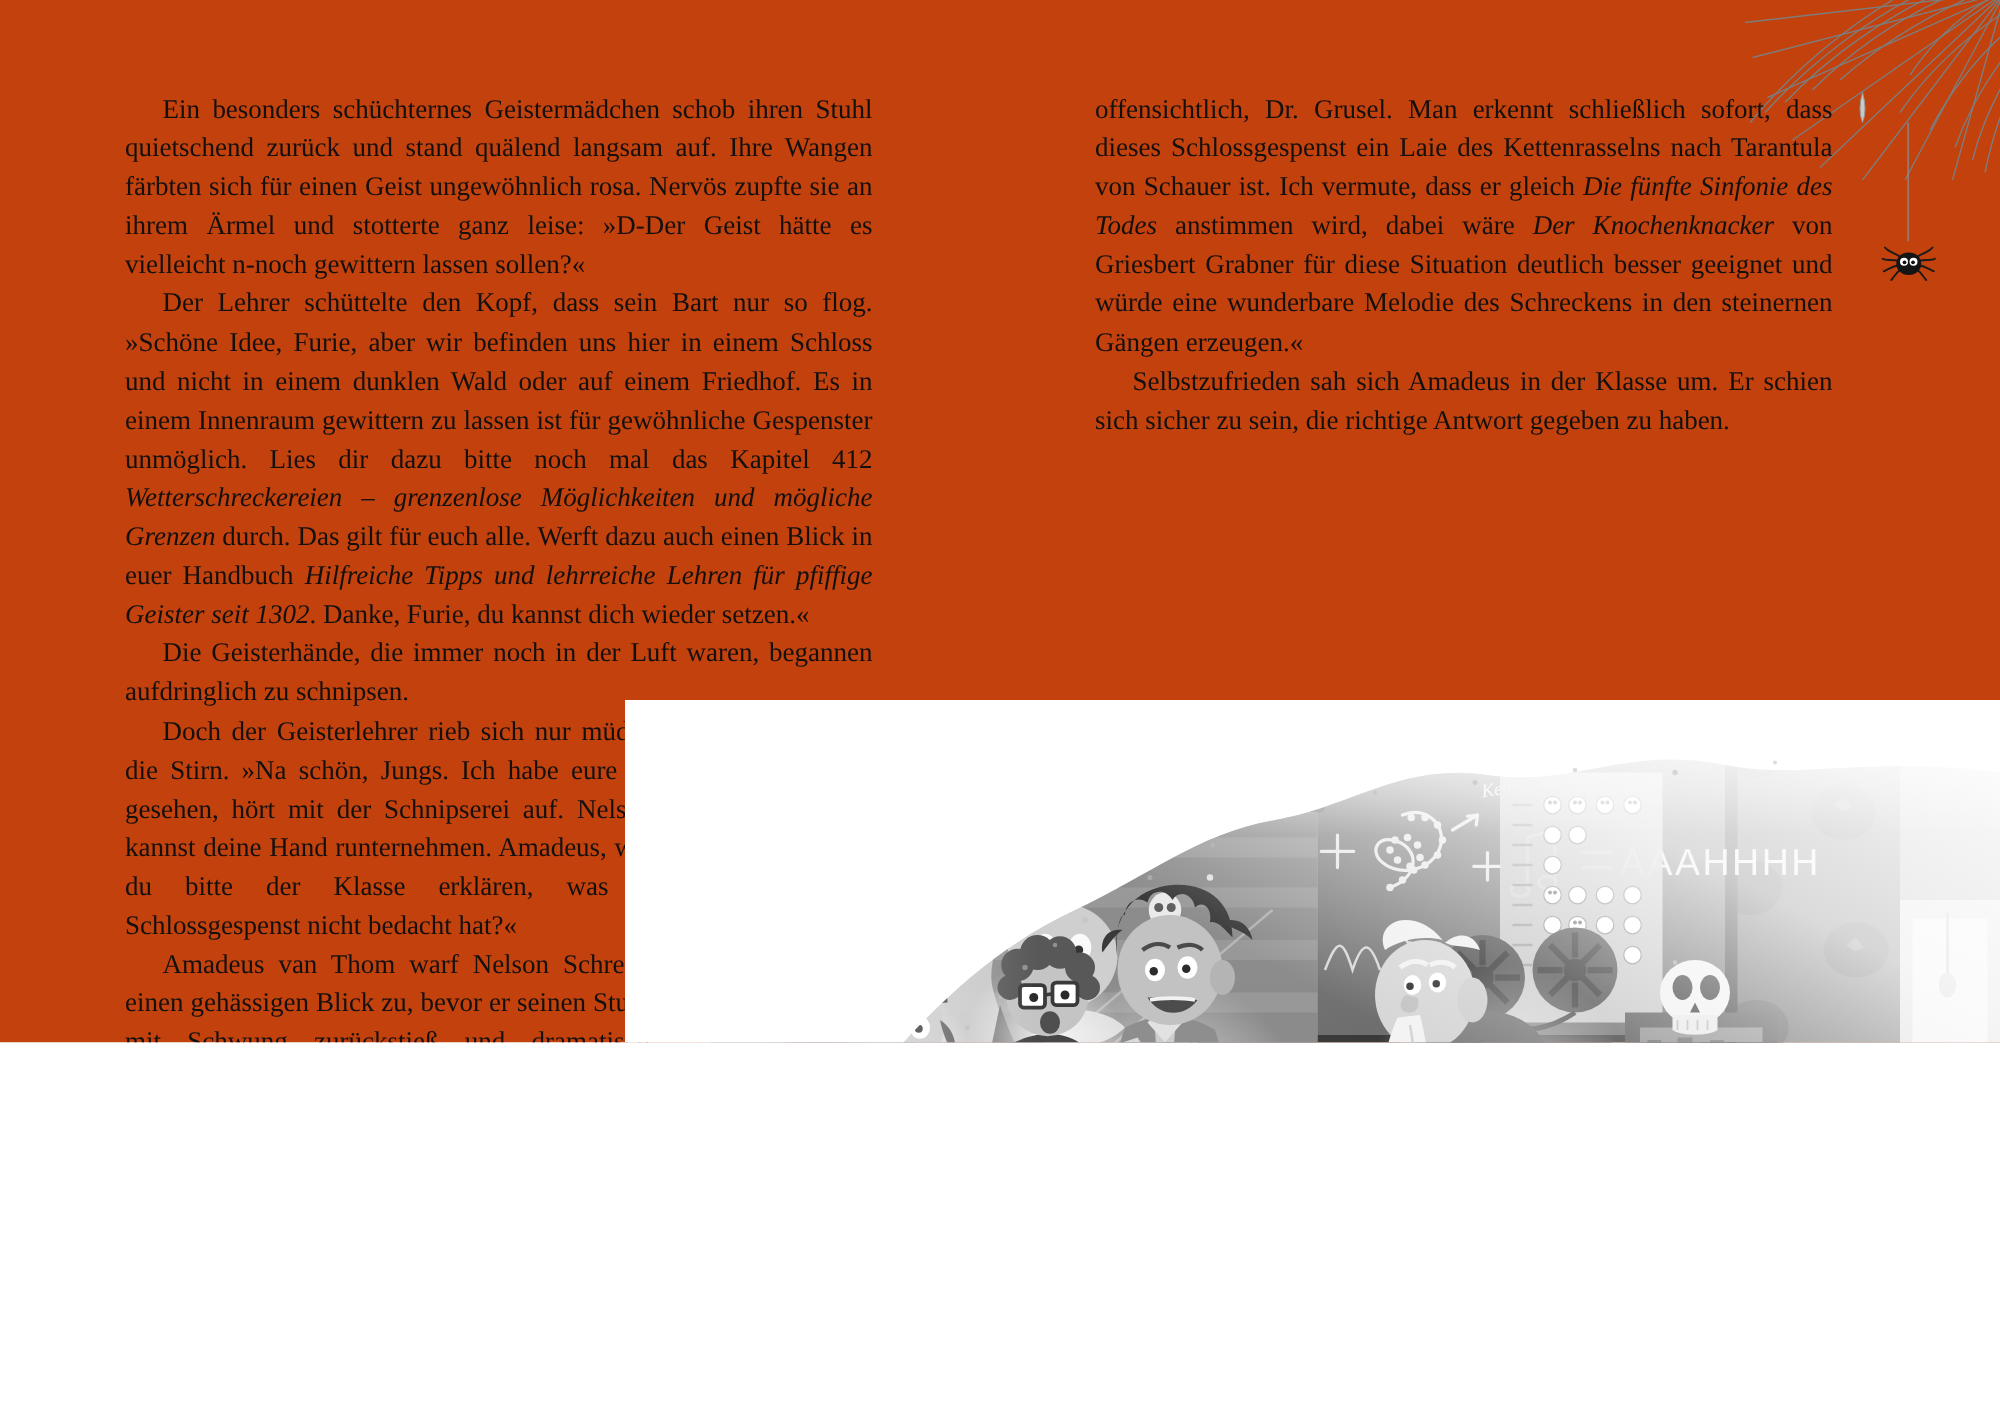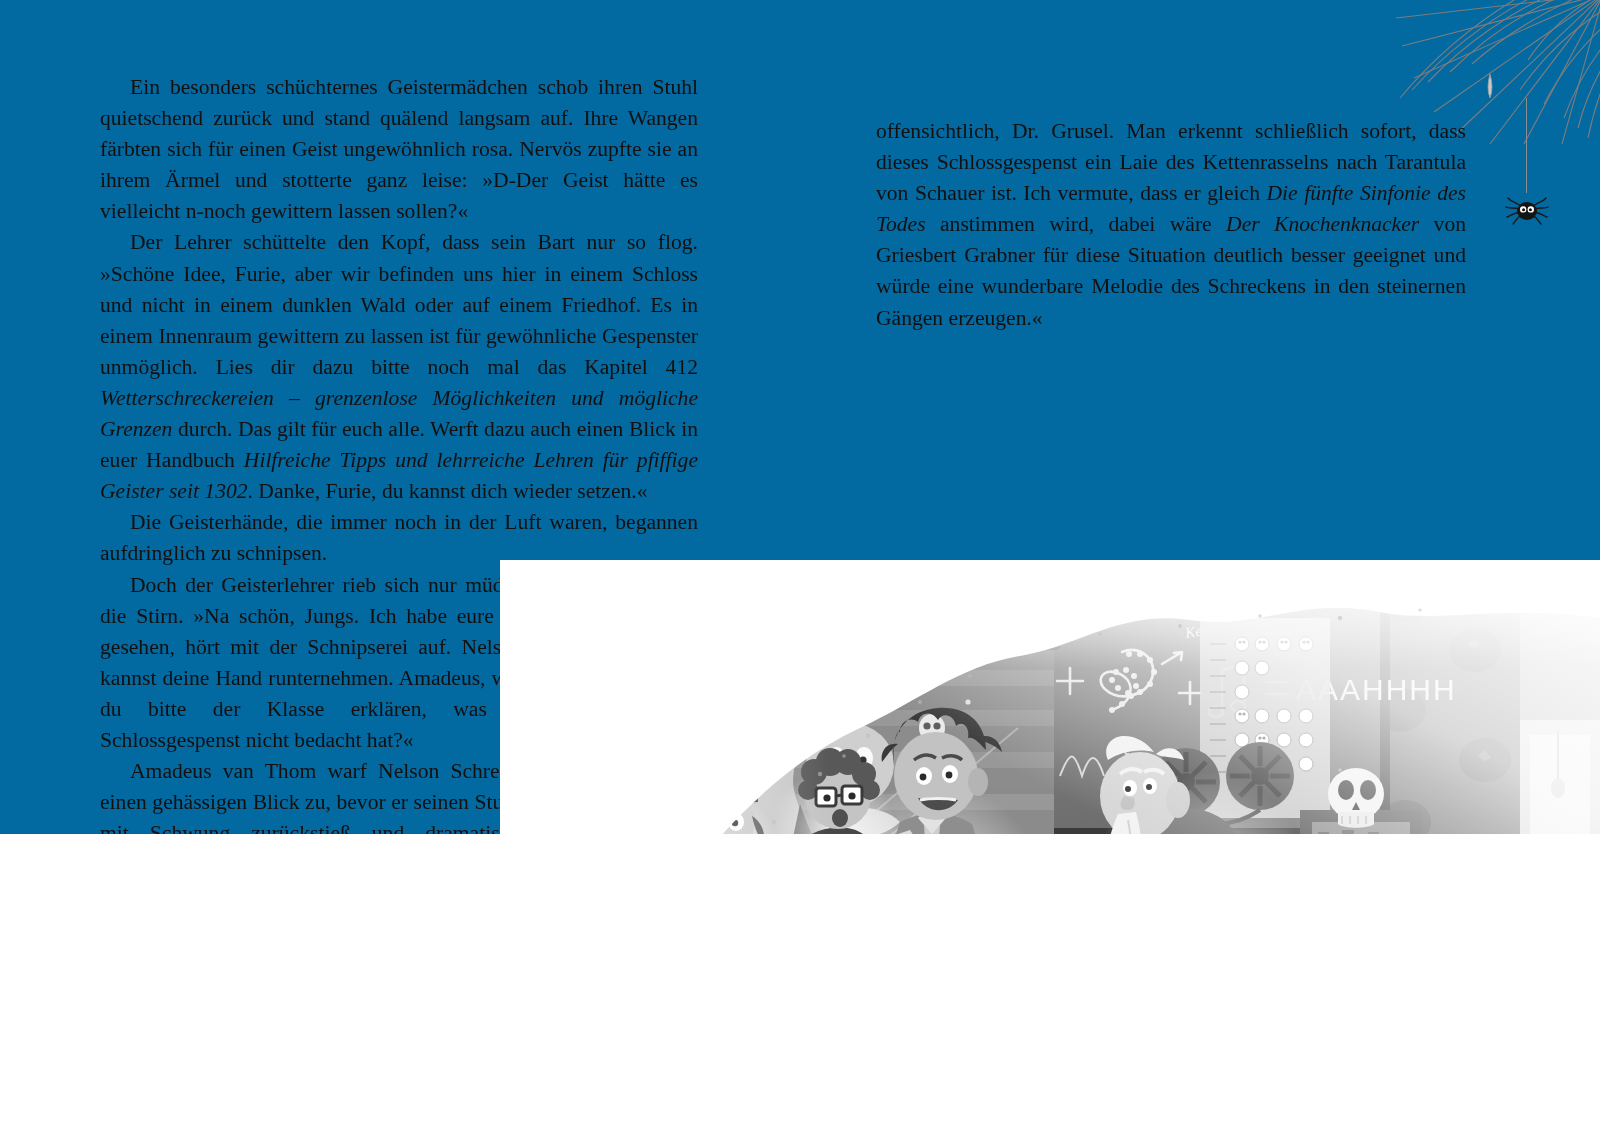--- a/index.html
+++ b/index.html
@@ -4,21 +4,21 @@
 <style>
   html, body {
     margin: 0;
     padding: 0;
     background: #ffffff;
   }
   .page {
     position: relative;
     width: 1600px;
     height: 834px;
-    background: #0369a1;
+    background: #c2410c;
     overflow: hidden;
     font-family: "Liberation Serif", "DejaVu Serif", serif;
     color: #14100f;
   }
 
   
   .col {
     position: absolute;
     top: 72px;
     font-size: 21.6px;
@@ -28,21 +28,21 @@
     hyphens: manual;
   }
   .col-left  { left: 100px;  width: 598px; }
   .col-right { left: 876px;  width: 590px; }
 
   .col p {
     margin: 0;
     text-indent: 30px;
     text-align: justify;
   }
-  .col p.flush { text-indent: 0; margin-top: 44px; }
+  .col p.flush { text-indent: 0; }
   .col p i, .col p em { font-style: italic; }
   .narrow-just { text-align: justify !important; }
 
   .w1 { width: 460px; }
   .w2 { width: 420px; }
 
   
   .web {
     position: absolute;
     top: -6px;
@@ -160,20 +160,21 @@
     <p><span>Die Geisterhände, die immer noch in der Luft waren, begannen aufdringlich zu schnipsen.</span></p>
 
     <p class="narrow-just w1"><span>Doch der Geisterlehrer rieb sich nur müde über die Stirn. »Na schön, Jungs. Ich habe eure Hände gesehen, hört mit der Schnipserei auf. Nelson, du kannst deine Hand runternehmen. Amadeus, würdest du bitte der Klasse erklären, was unser Schlossgespenst nicht bedacht hat?«</span></p>
 
     <p class="narrow-just w2"><span>Amadeus van Thom warf Nelson Schreck einen gehässigen Blick zu, bevor er seinen Stuhl mit Schwung zurückstieß und dramatisch aufsprang. »Das ist doch ganz</span></p>
   </div>
 
   <div class="col col-right">
     <p class="flush"><span>offensichtlich, Dr. Grusel. Man erkennt schließlich sofort, dass dieses Schlossgespenst ein Laie des Kettenrasselns nach Tarantula von Schauer ist. Ich vermute, dass er gleich </span><i>Die fünfte Sinfonie des Todes</i><span> anstimmen wird, dabei wäre </span><i>Der Knochenknacker</i><span> von Griesbert Grabner für diese Situation deutlich besser geeignet und würde eine wunderbare Melodie des Schreckens in den steinernen Gängen erzeugen.«</span></p>
 
+    <p><span>Selbstzufrieden sah sich Amadeus in der Klasse um. Er schien sich sicher zu sein, die richtige Antwort gegeben zu haben.</span></p>
 
 
   </div>
 
   <svg class="ghost-marker" viewBox="0 0 116 120" aria-hidden="true">
     <defs>
       <radialGradient id="ghostShade" cx="45%" cy="30%" r="75%">
         <stop offset="0%" stop-color="#7e7e7e"></stop>
         <stop offset="100%" stop-color="#6a6a6a"></stop>
       </radialGradient>

